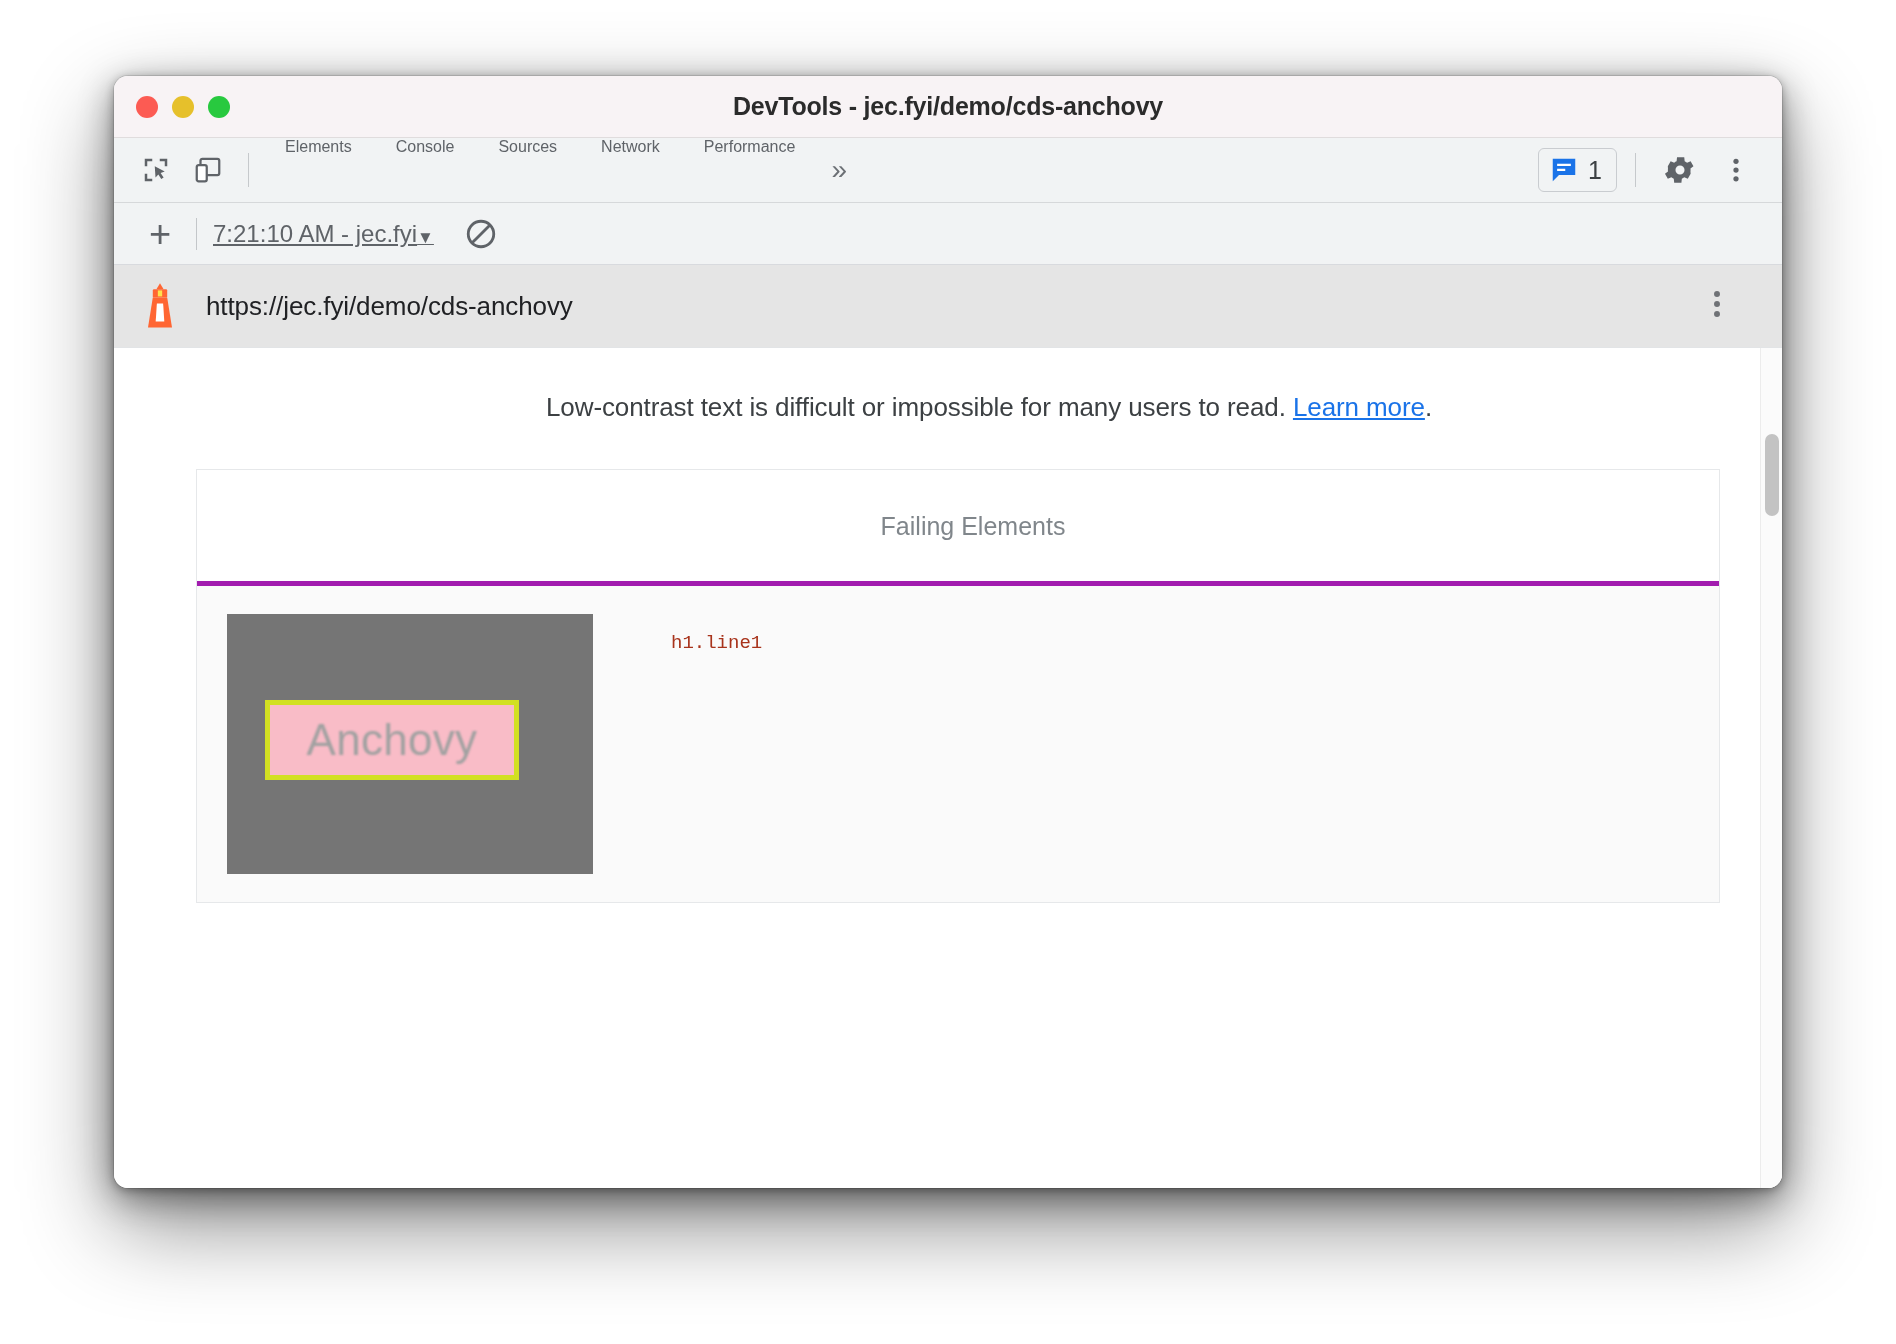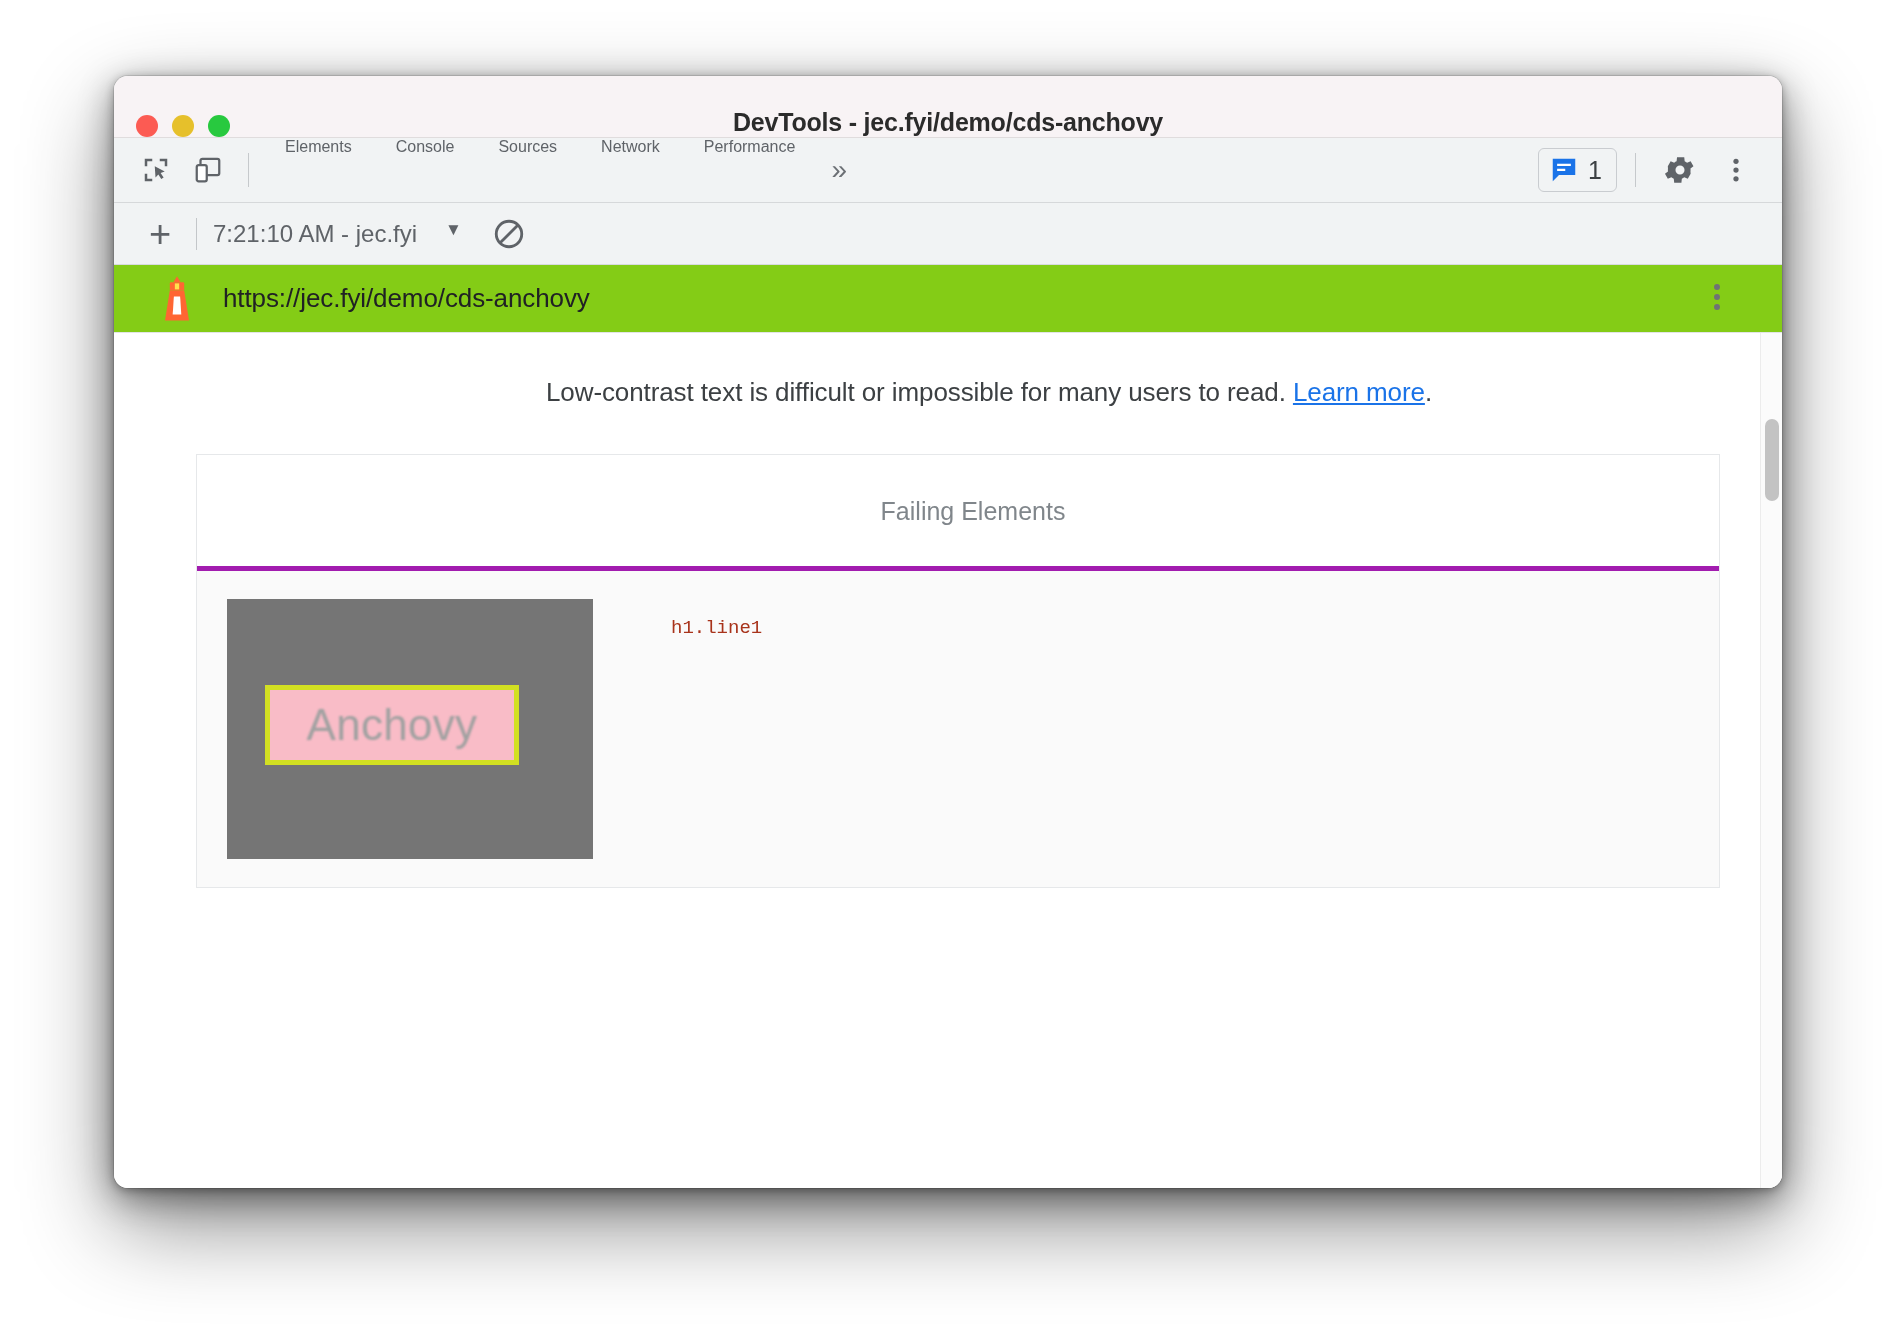--- a/index.html
+++ b/index.html
@@ -36,21 +36,21 @@
       0 2px 10px rgba(0,0,0,0.30);
   }
 
   
   .titlebar {
     position: relative;
     height: 62px;
     background: #f8f3f5;
     border-bottom: 1px solid #e0dcdd;
     display: flex;
-    align-items: flex-end;
+    align-items: center;
   }
   .traffic {
     display: flex;
     gap: 14px;
     margin-left: 22px;
   }
   .light {
     width: 22px; height: 22px; border-radius: 50%;
   }
   .light.red    { background: #fc5b53; }
@@ -150,43 +150,43 @@
     color: #5f6368;
     font-size: 38px;
     line-height: 1;
     font-weight: 300;
   }
   .runbar .vsep2 {
     width: 1px; height: 32px; background: #c3c6c9; margin: 0 16px 0 10px;
   }
   .run-select {
     display: flex;
-    align-items: flex-start;
-    gap: 28px;
+    align-items: flex-end;
     font-size: 24px;
     color: #5f6368;
+    text-decoration: underline;
   }
   .run-caret {
     font-size: 17px;
     color: #5f6368;
   }
   .clear-btn {
     margin-left: 26px;
     width: 42px; height: 42px;
     display: flex; align-items: center; justify-content: center;
   }
 
   
   .urlbar {
-    height: 68px;
-    background: #84cc16;
+    height: 83px;
+    background: #e5e5e5;
     border-bottom: 1px solid #e2e4e6;
     display: flex;
     align-items: center;
-    padding: 0 26px 0 29px;
+    padding: 0 26px 0 12px;
   }
   .lh-icon { margin-left: 14px; margin-right: 26px; display:flex; }
   .url-text {
     font-size: 26px;
     color: #202124;
     letter-spacing: -0.1px;
   }
   .url-kebab { margin-left: auto; margin-right: 26px; }
 
   

